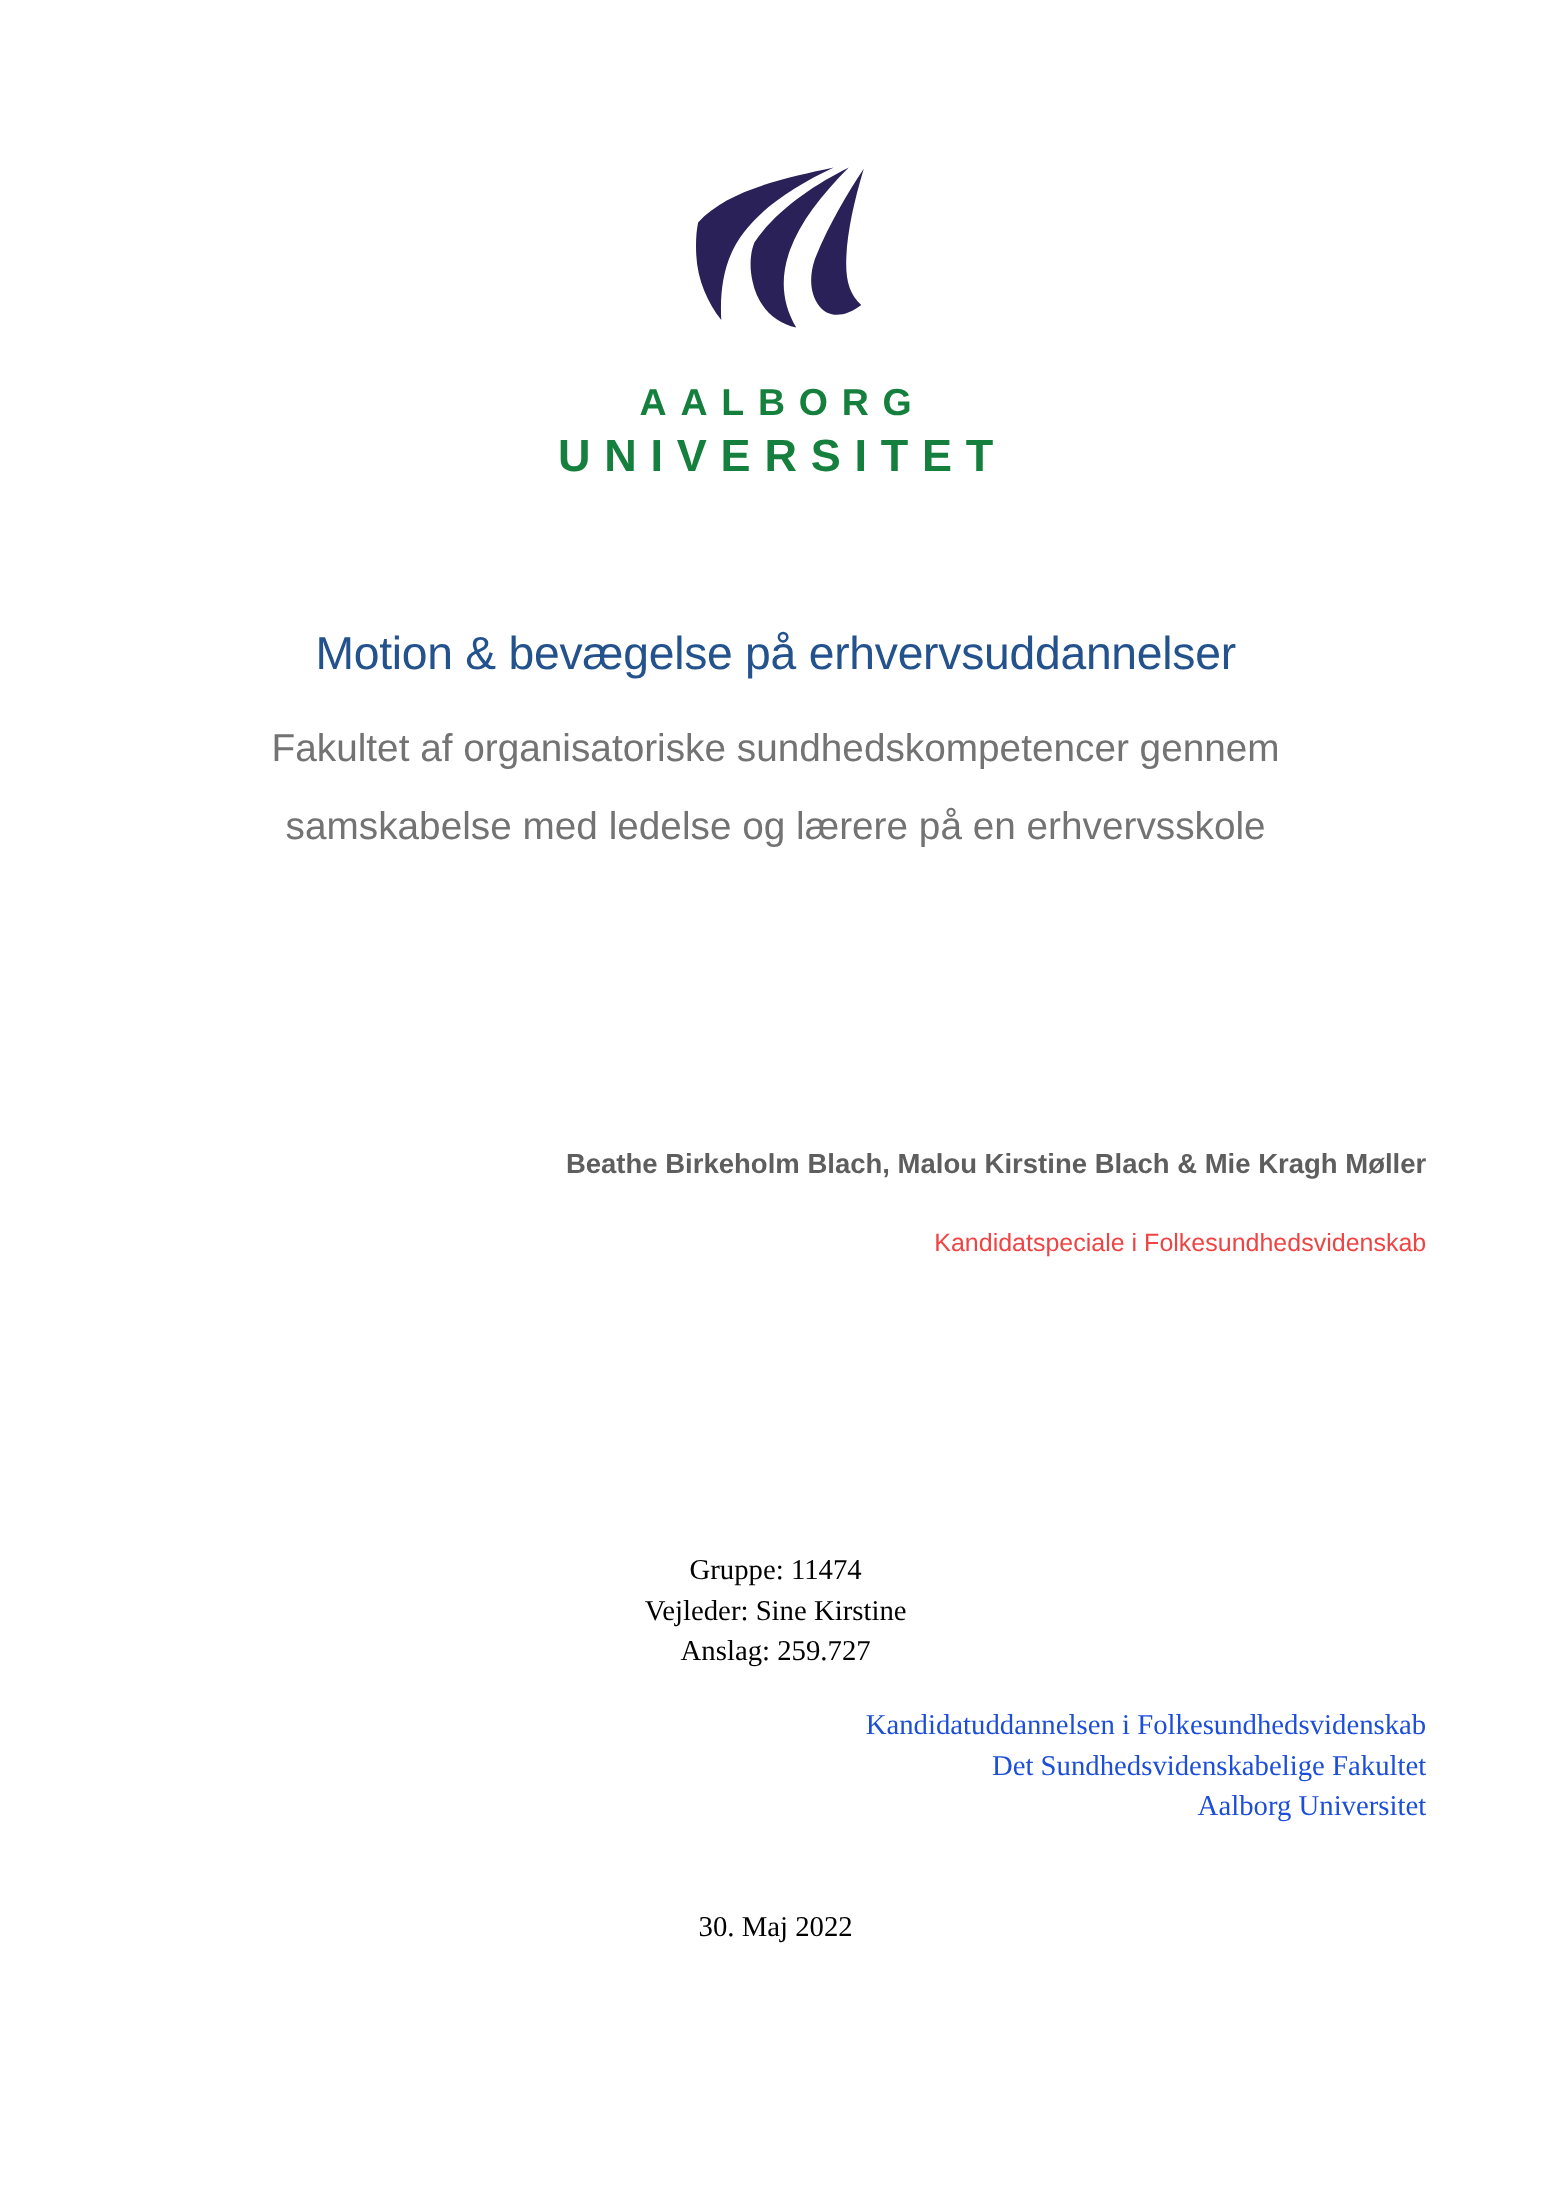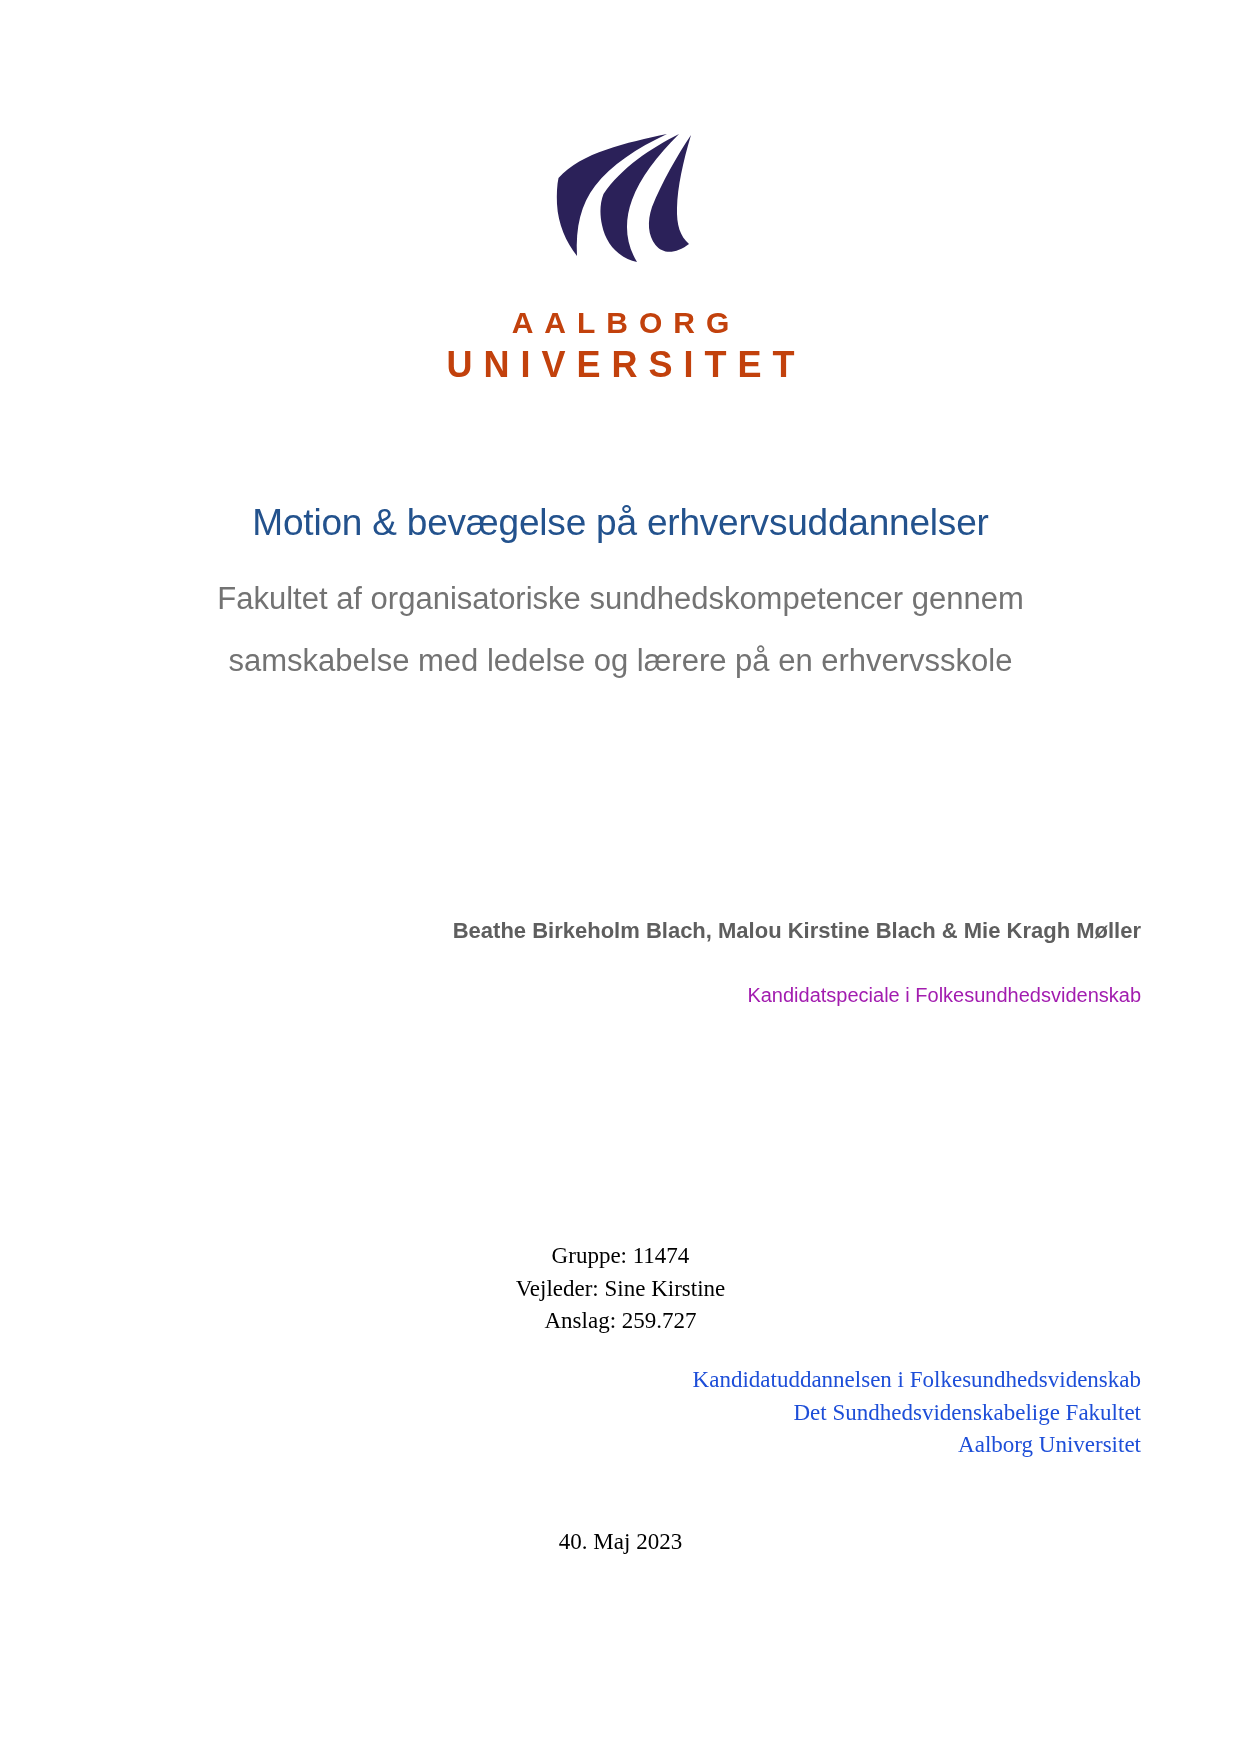--- a/index.html
+++ b/index.html
@@ -37,21 +37,21 @@
     display: block;
     margin: 0 auto;
     width: 160px;
     height: 132px;
   }
   .logo-wordmark {
     margin-top: 40px;
     display: block;
     font-family: "Liberation Sans", sans-serif;
     font-weight: bold;
-    color: #c2410c;
+    color: #15803d;
     line-height: 1.28;
   }
   .logo-word-1 {
     display: block;
     font-size: 30px;
     letter-spacing: 11px;
     text-indent: 11px;
   }
   .logo-word-2 {
     display: block;
@@ -100,21 +100,21 @@
     font-weight: bold;
     font-size: 22px;
     color: #5e5e5e;
     margin: 0 0 36px 0;
     line-height: 1.3;
   }
   .programme {
     font-family: "Liberation Sans", sans-serif;
     font-weight: normal;
     font-size: 20px;
-    color: #a21caf;
+    color: #ef4444;
     margin: 0;
     line-height: 1.3;
   }
 
   
   .meta-block {
     position: absolute;
     top: 1240px;
     left: 100px;
     width: 1041px;
@@ -210,16 +210,16 @@
     <div class="meta-line">Anslag: 259.727</div>
   </div>
 
   <div class="institution-block">
     <div class="institution-line">Kandidatuddannelsen i Folkesundhedsvidenskab</div>
     <div class="institution-line">Det Sundhedsvidenskabelige Fakultet</div>
     <div class="institution-line">Aalborg Universitet</div>
   </div>
 
   <div class="date-block">
-    <div class="date-line">40. Maj 2023</div>
+    <div class="date-line">30. Maj 2022</div>
   </div>
 
 </div>
 
 </body></html>

